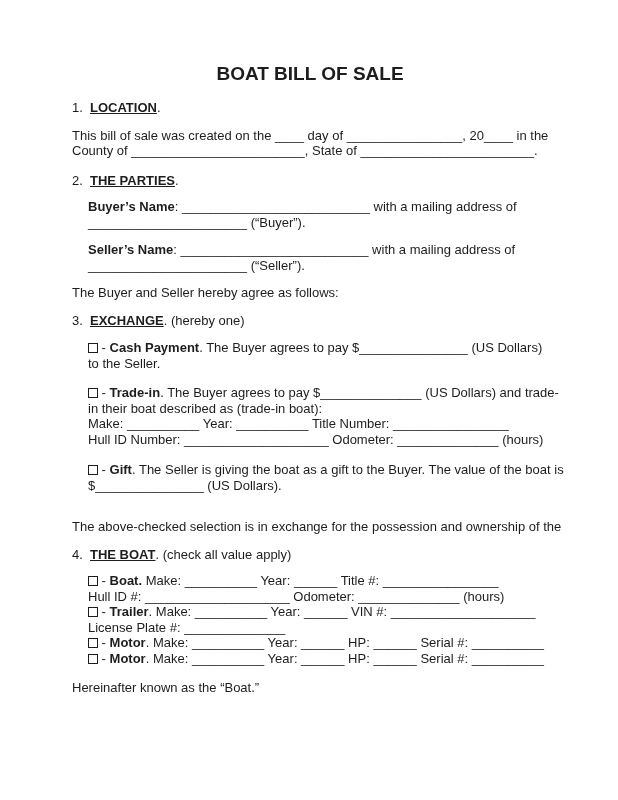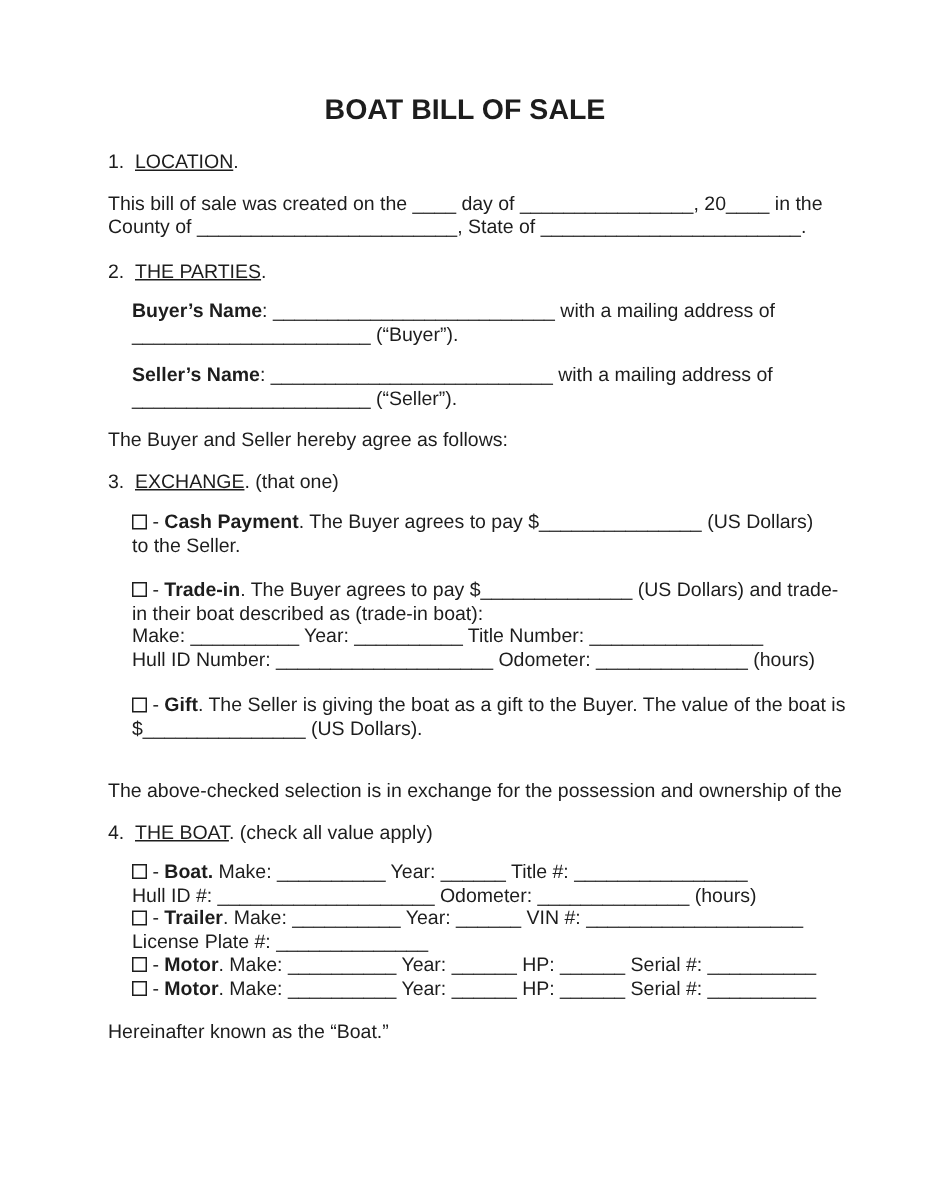--- a/index.html
+++ b/index.html
@@ -5,21 +5,21 @@
   html,body{margin:0;padding:0;background:#ffffff;}
   .page{
     width:618px;height:736px;background:#ffffff;overflow:hidden;
     font-family:"Liberation Sans","DejaVu Sans",sans-serif;
     font-size:13px;line-height:15.5px;color:#1d1d1d;
     box-sizing:border-box;padding:63px 70px 0 72px;position:relative;
   }
   .title{font-size:19px;line-height:22px;font-weight:bold;text-align:center;margin:0 0 15px 0;}
   .hline{white-space:nowrap;}
   .num{display:inline-block;width:18px;}
-  .shead{font-weight:normal;text-decoration:underline;}
+  .shead{font-weight:bold;text-decoration:underline;}
   .line{white-space:nowrap;}
   .ind{margin-left:16px;}
   .b{font-weight:bold;}
   .cb{display:inline-block;width:8px;height:8px;border:1px solid #1d1d1d;vertical-align:-1px;background:#fff;}
   .mt10{margin-top:26px}.mt11{margin-top:11px}.mt12{margin-top:12px}.mt14{margin-top:14px}.mt15{margin-top:15px}.mt40{margin-top:40px}
   .footer{display:flex;align-items:center;}
   .logo{width:13px;height:13px;display:inline-block;position:relative;border-radius:2px;
     background:linear-gradient(140deg,#4b79e8 0%,#5f5fe2 45%,#8b57ee 100%);margin-right:5px;flex:0 0 auto;}
   .logo::after{content:"";position:absolute;left:3px;top:3px;right:3px;bottom:3px;background:#ffffff;}
   .logo::before{content:"";position:absolute;right:1px;bottom:1px;width:4px;height:4px;background:#ffffff;z-index:2;}
@@ -59,21 +59,21 @@
     <div class="line">
       <span class="b">Seller’s Name</span><span>: </span><span>__________________________</span><span> with a mailing address of</span>
     </div>
     <div class="line">
       <span>______________________</span><span> (“Seller”).</span>
     </div>
   </div>
   <div class="line mt12">The Buyer and Seller hereby agree as follows:</div>
 
   <div class="hline mt12">
-    <span class="num">3.</span><span class="shead">EXCHANGE</span><span>. </span><span>(that one)</span>
+    <span class="num">3.</span><span class="shead">EXCHANGE</span><span>. </span><span>(hereby one)</span>
   </div>
 
   <div class="ind mt12">
     <div class="line">
       <span class="cb"></span><span> - </span><span class="b">Cash Payment</span><span>. The Buyer agrees to pay $</span><span>_______________</span><span> (US Dollars)</span>
     </div>
     <div class="line">to the Seller.</div>
   </div>
 
   <div class="ind mt14">

